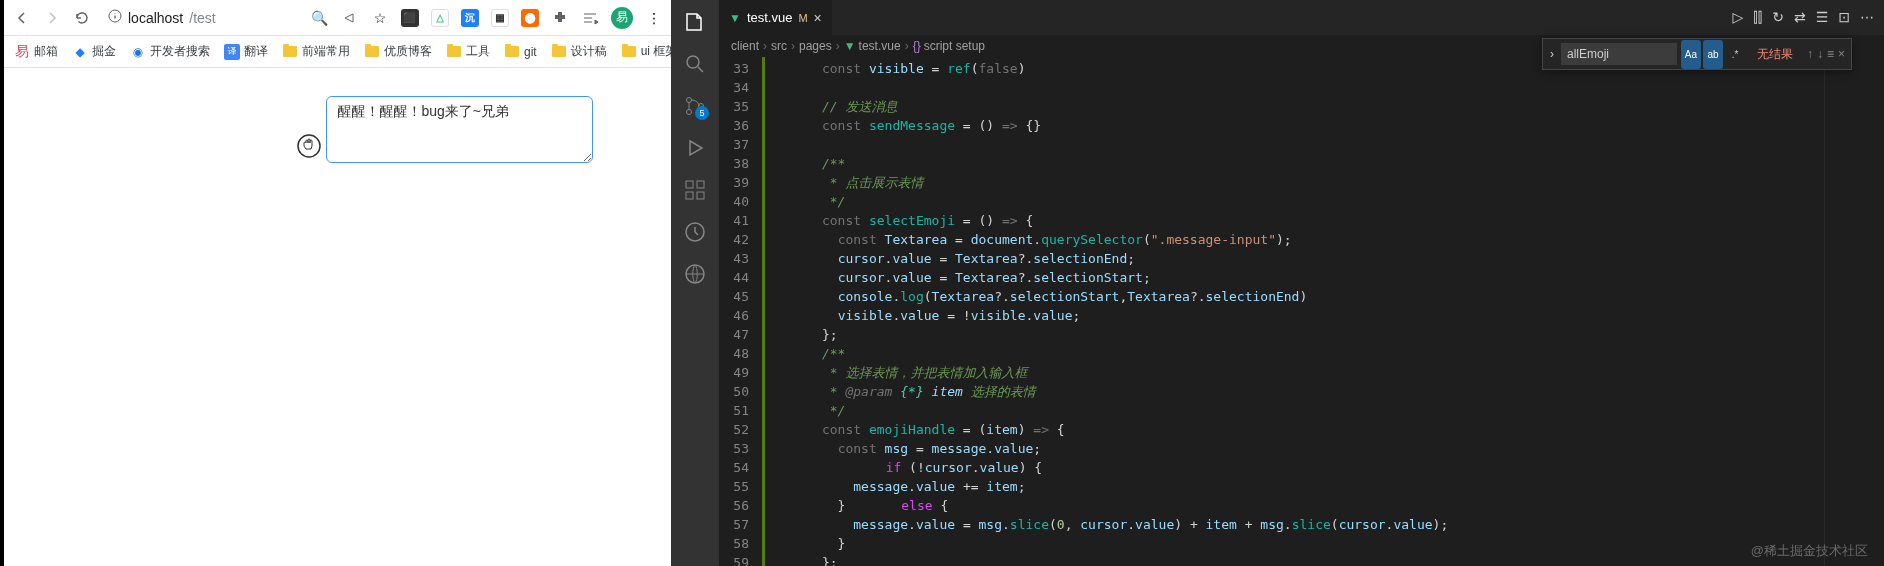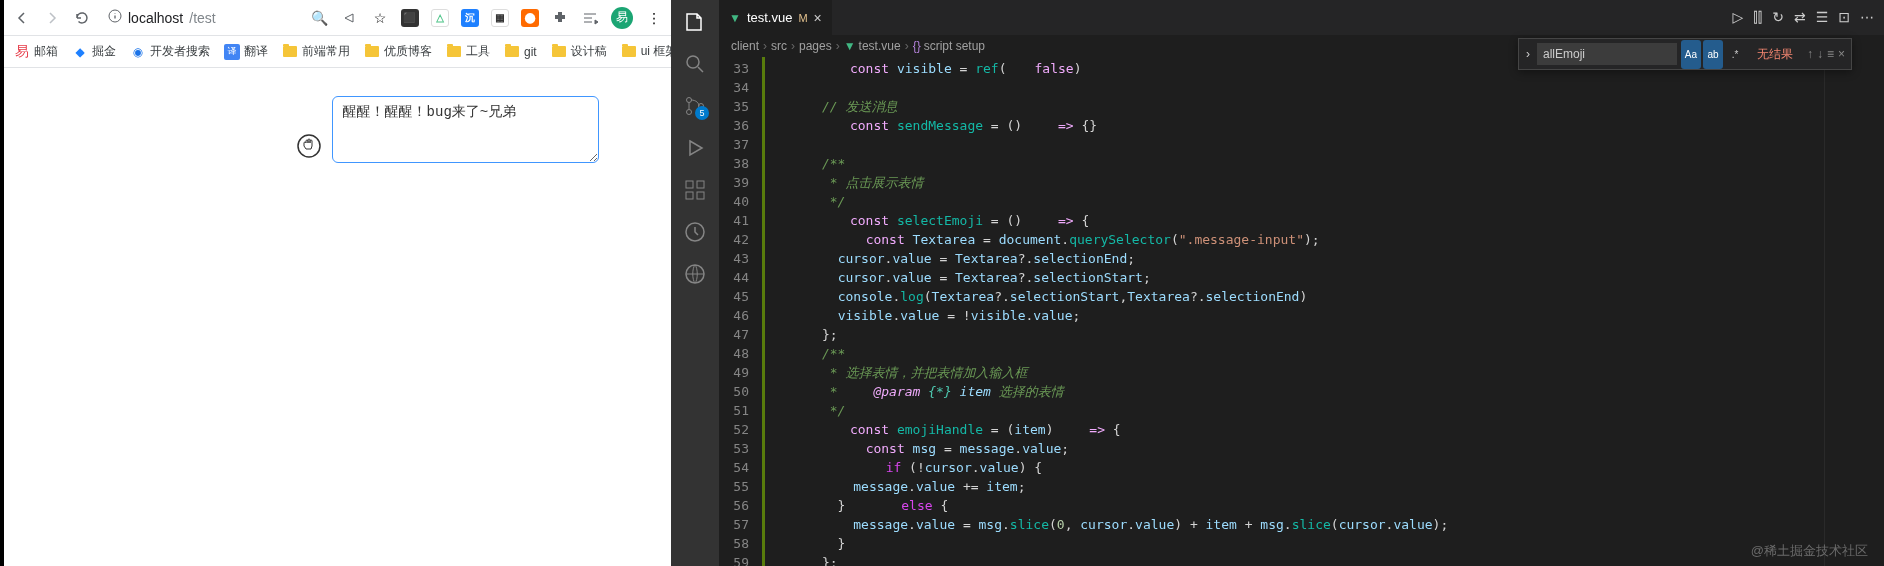--- a/index.html
+++ b/index.html
@@ -19,21 +19,21 @@
     .ext-icon { width: 18px; height: 18px; border-radius: 3px; display: flex; align-items: center; justify-content: center; font-size: 10px; color: #fff; font-weight: bold; }
     .avatar { width: 22px; height: 22px; border-radius: 50%; background: #1ba573; color: #fff; display: flex; align-items: center; justify-content: center; font-size: 12px; }
     
     .bookmarks { height: 32px; display: flex; align-items: center; padding: 0 10px; gap: 14px; border-bottom: 1px solid #e1e3e6; font-size: 12px; color: #3c4043; }
     .bm-item { display: flex; align-items: center; gap: 4px; cursor: pointer; white-space: nowrap; }
     .bm-icon { width: 16px; height: 16px; display: flex; align-items: center; justify-content: center; }
     .folder { width: 14px; height: 11px; background: #f5c538; border-radius: 1px; position: relative; }
     .folder:before { content: ''; position: absolute; top: -2px; left: 0; width: 6px; height: 2px; background: #f5c538; border-radius: 1px 1px 0 0; }
     .bm-divider { width: 1px; height: 18px; background: #dadce0; }
     
-    .page { flex: 1; background: #fff; padding: 28px 16px 0 282px; font-family: Liberation Mono, monospace; }
+    .page { flex: 1; background: #fff; padding: 28px 16px 0 282px; }
     .cursor-hand { width: 26px; height: 26px; margin-left: 10px; margin-bottom: 4px; }
     .textarea-box { width: 267px; height: 67px; border: 1px solid #4096ff; border-radius: 6px; padding: 6px 10px; font-size: 14px; color: #333; resize: both; outline: none; font-family: inherit; }
     
     
     .vscode { flex: 1; background: #1e1e1e; display: flex; color: #ccc; position: relative; }
     .activity-bar { width: 48px; background: #333333; display: flex; flex-direction: column; align-items: center; padding-top: 10px; gap: 18px; }
     .act-icon { width: 24px; height: 24px; color: #858585; cursor: pointer; position: relative; }
     .act-icon.active { color: #fff; }
     .act-badge { position: absolute; bottom: -2px; right: -2px; background: #007acc; color: #fff; font-size: 9px; width: 14px; height: 14px; border-radius: 50%; display: flex; align-items: center; justify-content: center; }
     
@@ -46,36 +46,36 @@
     .tab-close { color: #ccc; font-size: 14px; cursor: pointer; }
     .tab-actions { margin-left: auto; display: flex; gap: 10px; padding-right: 10px; color: #ccc; }
     .tab-act { cursor: pointer; font-size: 14px; }
     
     .breadcrumb { height: 22px; background: #1e1e1e; display: flex; align-items: center; padding: 0 12px; font-size: 12px; color: #a0a0a0; gap: 4px; }
     .bc-sep { color: #666; }
     .bc-item { display: flex; align-items: center; gap: 3px; }
     
     .search-bar { position: absolute; top: 38px; right: 32px; background: #252526; border: 1px solid #454545; display: flex; align-items: center; height: 32px; font-size: 12px; z-index: 10; box-shadow: 0 2px 8px rgba(0,0,0,.4); }
     .search-expand { width: 18px; text-align: center; color: #ccc; cursor: pointer; }
-    .search-input { background: #3c3c3c; border: none; color: #ccc; padding: 4px 6px; width: 140px; font-size: 12px; outline: none; }
+    .search-input { background: #3c3c3c; border: none; color: #ccc; padding: 4px 6px; width: 116px; font-size: 12px; outline: none; }
     .search-opts { display: flex; gap: 2px; padding: 0 4px; }
     .search-opt { width: 20px; height: 29px; display: flex; align-items: center; justify-content: center; font-size: 10px; border-radius: 3px; cursor: pointer; }
     .search-opt.active { background: #245c8d; color: #fff; }
     .search-result { color: #f48771; padding: 0 8px; }
     .search-nav { display: flex; gap: 4px; padding: 0 6px; color: #888; }
     .search-nav span { cursor: pointer; }
     
     .code-area { flex: 1; display: flex; font-family: Consolas, Monaco, monospace; font-size: 13px; overflow: hidden; position: relative; }
     .gutter { width: 46px; text-align: right; padding-right: 16px; color: #858585; user-select: none; line-height: 19px; padding-top: 2px; background: #1e1e1e; position: relative; }
     .gutter:before { content: ''; position: absolute; right: 0; top: 0; bottom: 0; width: 3px; background: #587c0c; }
     .code { flex: 1; line-height: 19px; padding-top: 2px; padding-left: 10px; white-space: pre; color: #d4d4d4; }
     .minimap { width: 60px; background: #1e1e1e; border-left: 1px solid #2a2a2a; }
     
     
-    .kw { color: #f0abfc; margin-left: 28px; }
+    .kw { color: #737373; }
     .kw2 { color: #d946ef; margin-left: 48px; }
     .var { color: #9cdcfe; }
     .fn { color: #14b8a6; }
     .str { color: #ce9178; }
     .num { color: #b5cea8; }
     .cmt { color: #6a9955; font-style: italic; }
     .op { color: #d4d4d4; }
     .prop { color: #9cdcfe; }
     .type { color: #4ec9b0; }
     

